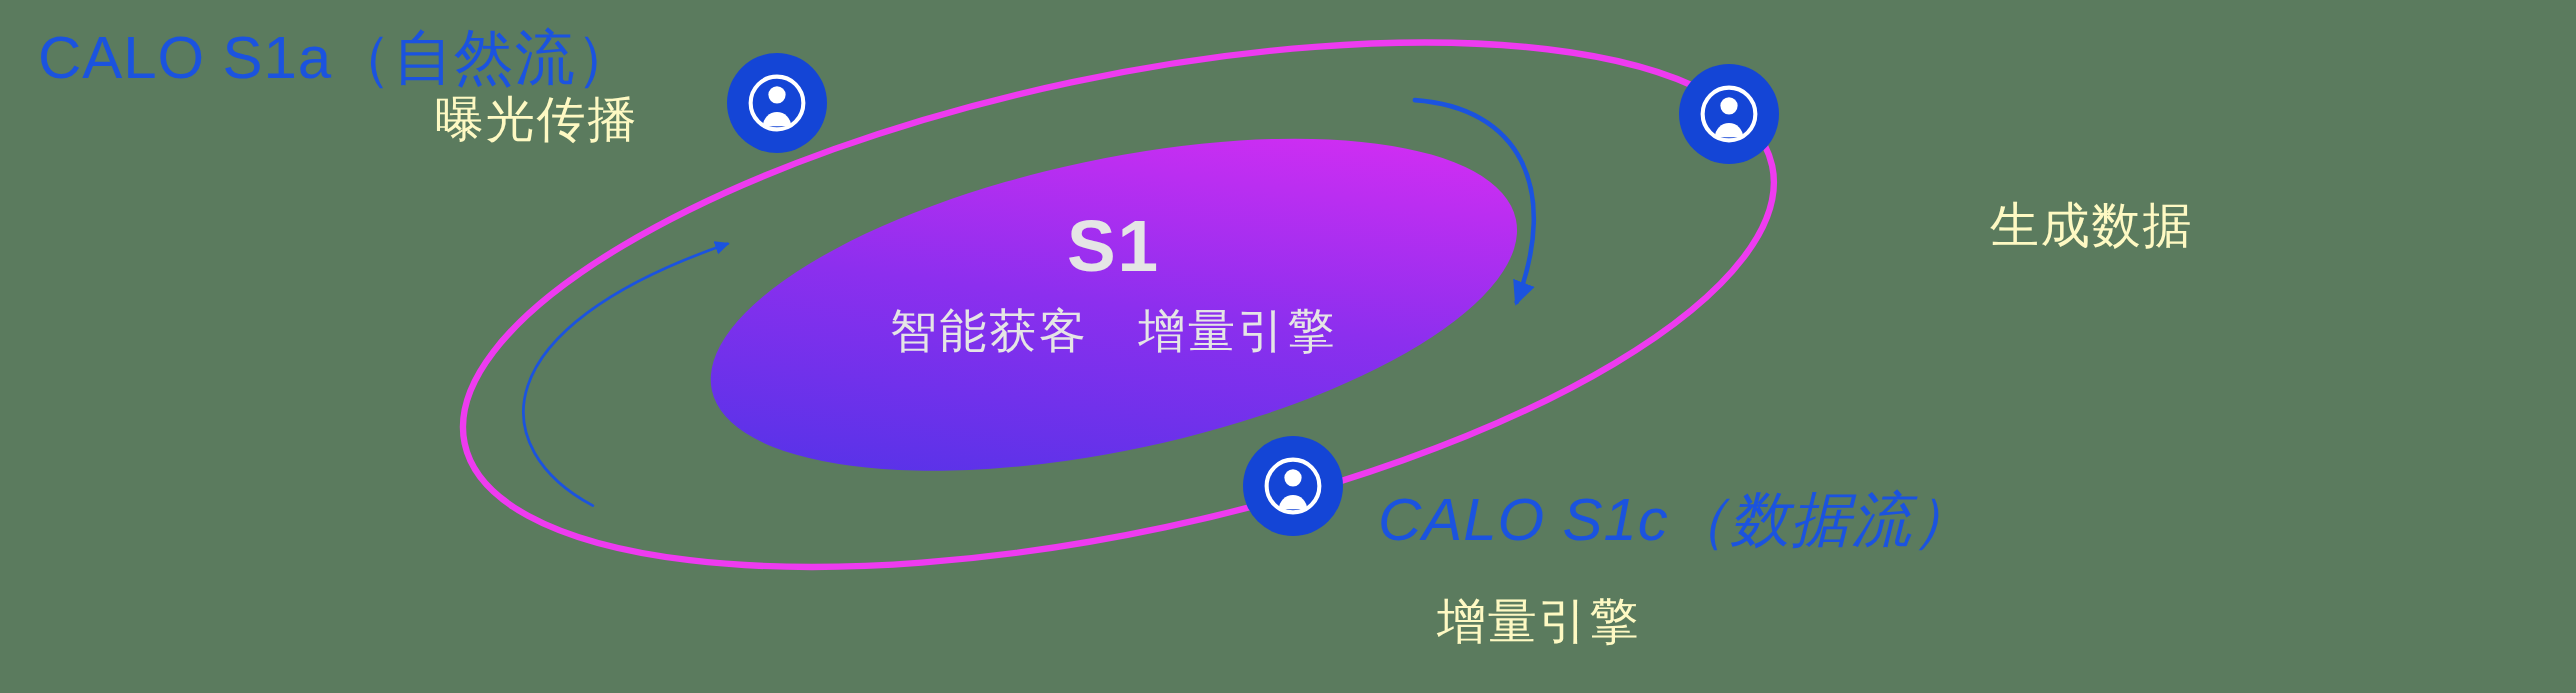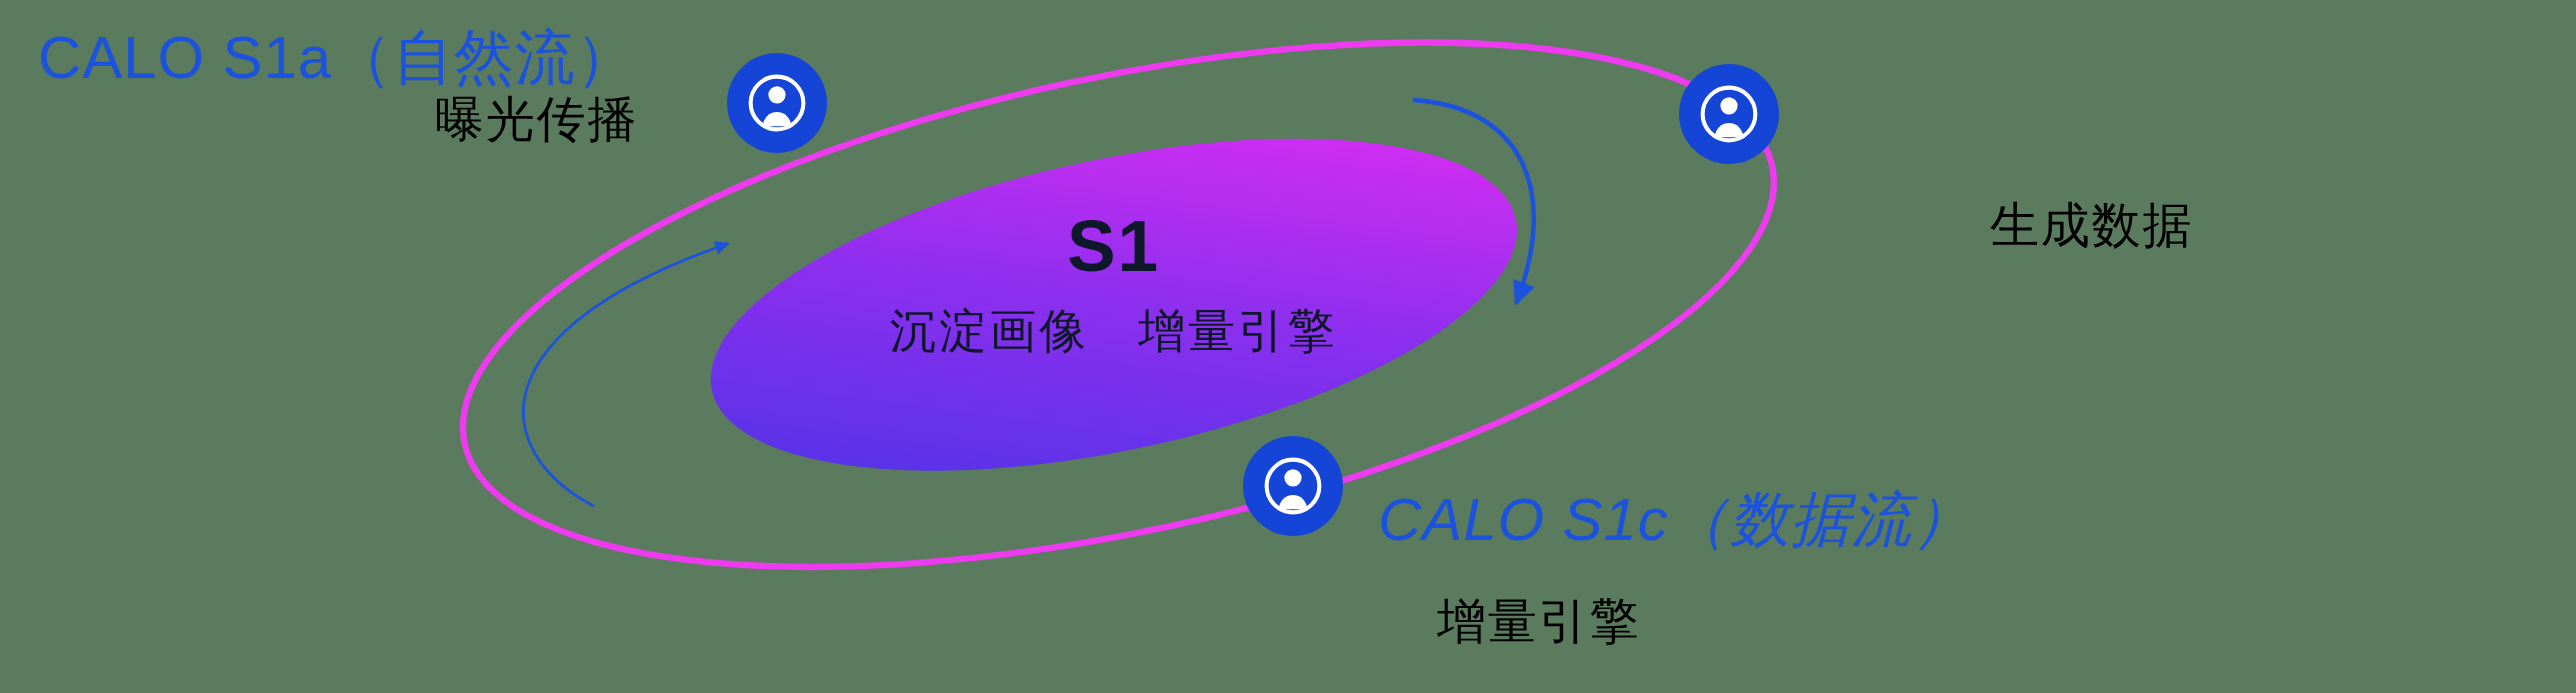--- a/index.html
+++ b/index.html
@@ -20,21 +20,21 @@
   .node-label {
     position: absolute;
     color: #1b53df;
     font-size: 60px;
     font-weight: 500;
     white-space: nowrap;
     letter-spacing: 0.9px;
   }
   .node-sub {
     position: absolute;
-    color: #000000;
+    color: #fef9c3;
     font-size: 49px;
     font-weight: 400;
     white-space: nowrap;
     letter-spacing: 1.8px;
   }
   .label-a { left: 38px;   top: 18px; }
   .sub-a   { left: 435px;  top: 87px; }
   .label-b { left: 1829px; top: 75px; }
   .sub-b   { left: 1962px; top: 193px; margin-left: 28px; }
   .label-c { left: 1378px; top: 480px; font-style: italic; }
@@ -44,21 +44,21 @@
     width: 100px; height: 100px;
   }
   .badge-a { left: 727px;  top: 53px; }
   .badge-b { left: 1679px; top: 64px; }
   .badge-c { left: 1243px; top: 436px; }
   .core-text {
     position: absolute;
     left: 750px; top: 204px;
     width: 727px;
     text-align: center;
-    color: #0f172a;
+    color: #e5e5e5;
   }
   .core-title {
     font-size: 73px;
     font-weight: 600;
     letter-spacing: 1.8px;
   }
   .core-subtitle {
     font-size: 47px;
     margin-top: 12.7px;
     letter-spacing: 2.7px;
@@ -118,17 +118,17 @@
       <circle r="29" fill="none" stroke="#ffffff" stroke-width="4.5"></circle>
       <circle cy="-9" r="9.5" fill="#ffffff"></circle>
       <path d="M -15.5 25.5 A 15.5 15.5 0 0 1 15.5 25.5 Z" fill="#ffffff"></path>
     </svg>
   </div>
   <div class="node-label label-c">CALO S1c（数据流）</div>
   <div class="node-sub sub-c">增量引擎</div>
 
   <div class="core-text">
     <div class="core-title">S1</div>
-    <div class="core-subtitle">沉淀画像　增量引擎</div>
+    <div class="core-subtitle">智能获客　增量引擎</div>
   </div>
 
 </div>
 
 
 </body></html>

